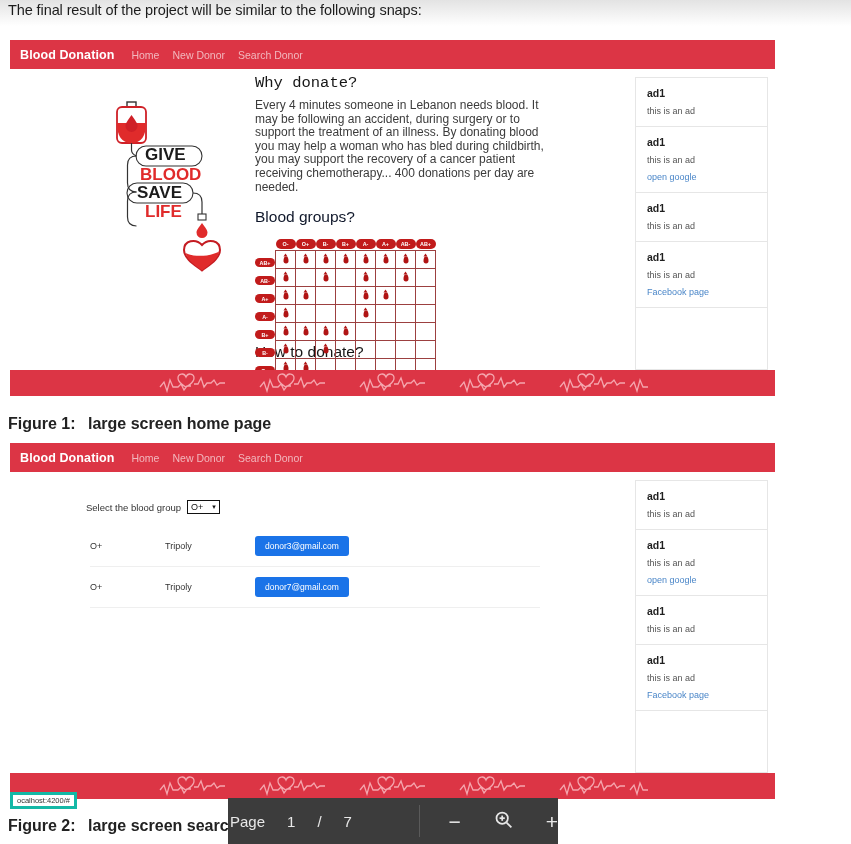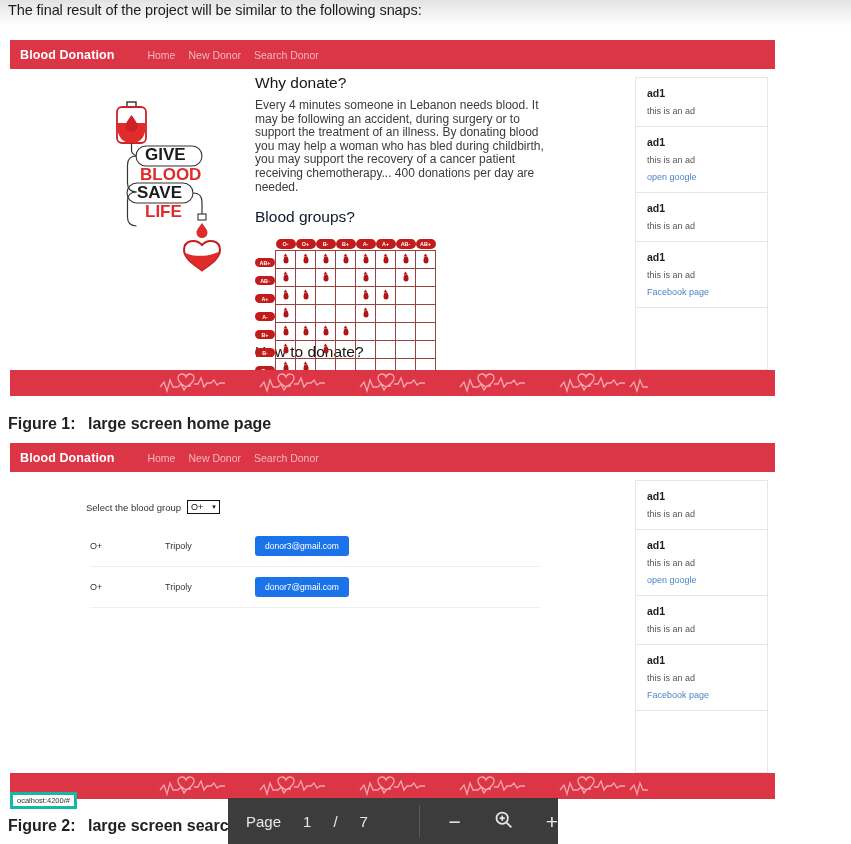--- a/index.html
+++ b/index.html
@@ -17,21 +17,21 @@
   }
   .intro-text {
     position:absolute; left:8px; top:2px;
     font-size:14.5px; color:#1c1c1c; letter-spacing:-0.1px;
   }
 
   
   .shot { position:absolute; background:#fff; }
   .navbar {
     height:29px; background:#dc3545; display:flex; align-items:center;
-    padding-left:10px; gap:25px;
+    padding-left:10px; gap:9px;
   }
   .brand { color:#ffffff; font-size:12.5px; font-weight:700; letter-spacing:.1px; }
   .nav-links { display:flex; gap:13px; margin-left:8px; }
   .nav-link { color:#f2b8be; font-size:10.5px; }
 
   .shot-body { display:flex; background:#fff; }
   .main-col { flex:1; position:relative; }
   .ads-col {
     width:133px; margin-top:8px; margin-right:7px;
     border:1px solid #e6e6e6; background:#fff; overflow:hidden;
@@ -39,21 +39,21 @@
   .ad-card { border-bottom:1px solid #e6e6e6; padding:9px 11px 10px 11px; }
   .ad-title { font-size:10.5px; font-weight:700; color:#1f1f1f; margin-bottom:7px; }
   .ad-body { font-size:9px; color:#555; }
   .ad-link { font-size:9px; color:#4a86c8; margin-top:7px; display:block; }
 
   
   .hero { position:absolute; left:95px; top:28px; width:120px; height:175px; }
 
   
   .article { position:absolute; left:245px; top:5px; width:300px; }
-  .h2 { font-size:15.5px; color:#161616; font-weight:400; margin:0 0 7px 0; }
+  .h2 { font-size:15.5px; color:#161616; font-weight:400; margin:0 0 7px 0;font-family:Liberation Mono, monospace; }
   .para { font-size:12px; line-height:13.6px; color:#3b3b3b; margin:0 0 14px 0; }
   .h2b { font-size:15.5px; color:#0f172a; font-weight:400; margin:0 0 6px 0; }
   .h2c { font-size:15.5px; color:#161616; font-weight:400; margin:6px 0 6px 0; }
   .register-link { font-size:8.5px; color:#4a86c8; margin-left:40px; }
 
   
   .bg-wrap { position:relative; width:196px; height:105px; margin-left:0px; }
   .bg-table { border-collapse:collapse; }
   .bg-table td { width:19.5px; height:11.6px; border:1px solid #9c4040; padding:0; position:relative; }
   .pill {
@@ -101,21 +101,21 @@
     position:absolute; left:8px; bottom:0; background:#fff;
     border:3px solid #14b8a6; font-size:7.5px; color:#333;
     padding:1px 4px; z-index:6;
   }
 
   
   .pdf-toolbar {
     position:absolute; left:228px; top:798px; width:330px; height:46px;
     background:#3c3c3c; display:flex; align-items:center; z-index:10;
   }
-  .tb-left { display:flex; align-items:center; gap:22px; padding-left:18px; flex:1; }
+  .tb-left { display:flex; align-items:center; gap:22px; padding-left:2px; flex:1; }
   .tb-label { color:#e8e8e8; font-size:15px; }
   .tb-num { color:#e8e8e8; font-size:15px; }
   .tb-sep { width:1px; height:32px; background:#5a5a5a; }
   .tb-right { display:flex; align-items:center; gap:32px; padding-left:28px; }
   .tb-ico { color:#e8e8e8; font-size:21px; line-height:1; }
 </style>
 </head>
 <body>
 
 <div class="top-gradient"></div>

